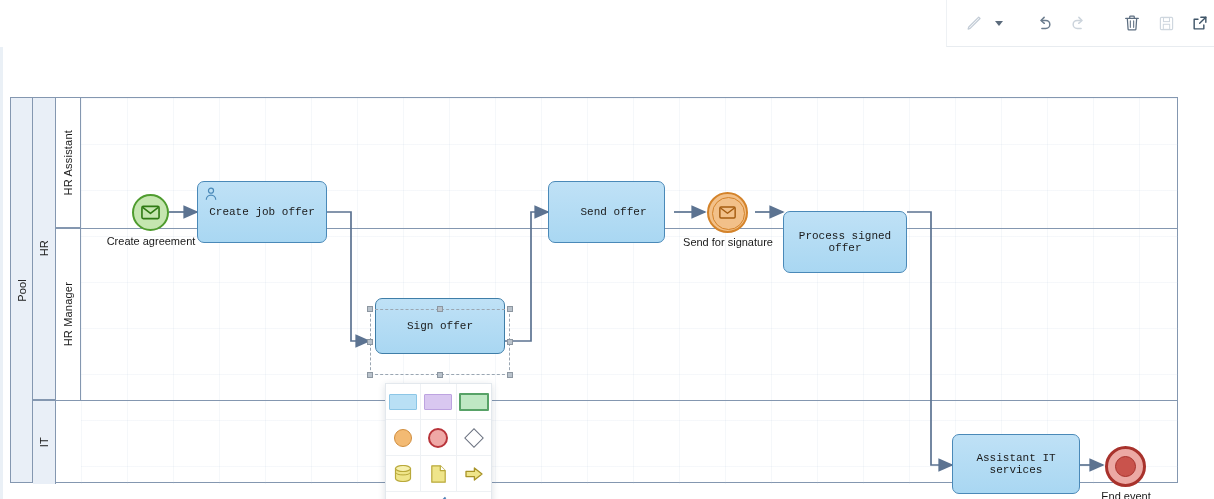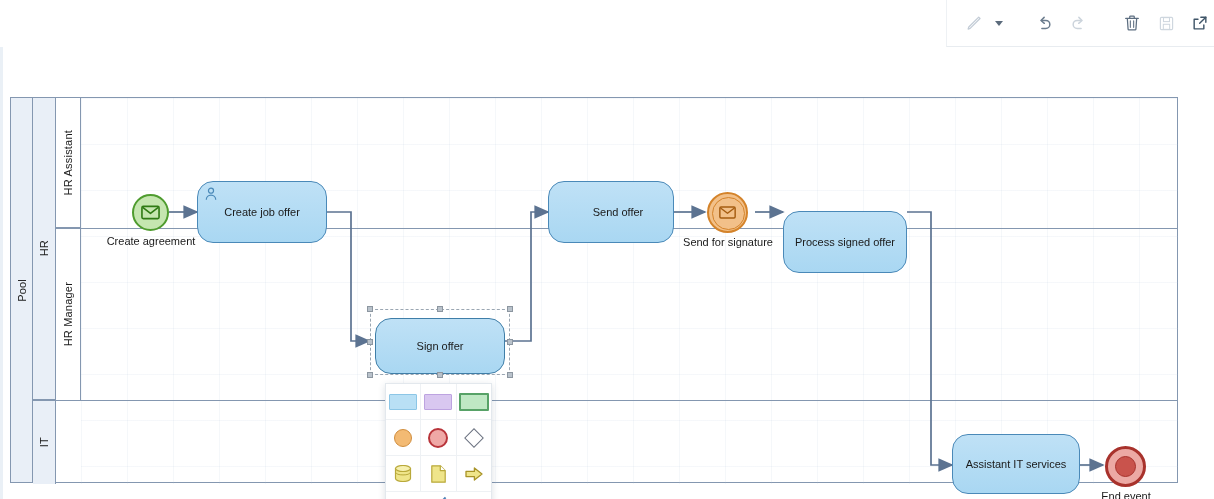--- a/index.html
+++ b/index.html
@@ -161,29 +161,30 @@
       linear-gradient(to bottom, rgba(180,198,218,.13) 1px, transparent 1px);
     background-size: 46px 46px;
     pointer-events: none;
   }
 
   
   .task {
     position: absolute;
     background: linear-gradient(to bottom, #bfe1f6 0%, #a9d7f2 100%);
     border: 1px solid #4a89b8;
-    border-radius: 16px;
+    border-radius: 7px;
     box-sizing: border-box;
     display: flex;
     align-items: center;
     justify-content: center;
     font-size: 11px;
     color: #1a1a1a;
     text-align: center;
     cursor: pointer;
+    font-family: Liberation Mono, monospace;
   }
   .task-label { pointer-events: none; padding: 0 6px; }
   .task-marker {
     position: absolute;
     left: 6px; top: 5px;
     width: 14px; height: 14px;
   }
 
   .event {
     position: absolute;
@@ -381,35 +382,35 @@
       <div class="event-label" style="left:76px;top:137px;width:128px;">Create agreement</div>
 
       <div class="task" style="left:186px;top:83px;width:130px;height:62px;">
         <svg class="task-marker" viewBox="0 0 16 16">
           <circle cx="8" cy="4.2" r="2.9" fill="none" stroke="#4a89b8" stroke-width="1.4"></circle>
           <path d="M2.6 14.6 a5.4 5.4 0 0 1 10.8 0" fill="none" stroke="#4a89b8" stroke-width="1.4"></path>
         </svg>
         <span class="task-label">Create job offer</span>
       </div>
 
-      <div class="task" style="left:364px;top:220px;width:130px;height:56px;border:1.6px solid #3f7ea8;">
+      <div class="task" style="left:364px;top:200px;width:130px;height:56px;border:1.6px solid #3f7ea8;">
         <span class="task-label">Sign offer</span>
       </div>
       <div id="selection" style="left:359px;top:211px;width:140px;height:66px;">
         <div class="handle" style="left:-4px;top:-4px;"></div>
         <div class="handle" style="left:66px;top:-4px;"></div>
         <div class="handle" style="right:-4px;top:-4px;"></div>
         <div class="handle" style="left:-4px;top:29px;"></div>
         <div class="handle" style="right:-4px;top:29px;"></div>
         <div class="handle" style="left:-4px;bottom:-4px;"></div>
         <div class="handle" style="left:66px;bottom:-4px;"></div>
         <div class="handle" style="right:-4px;bottom:-4px;"></div>
       </div>
 
-      <div class="task" style="left:537px;top:83px;width:126px;height:62px;padding-left:14px;">
+      <div class="task" style="left:537px;top:83px;width:117px;height:62px;padding-left:14px;">
         <span class="task-label">Send offer</span>
       </div>
 
       <div class="event" style="left:696px;top:94px;width:41px;height:41px;background:#f2c089;border:2px solid #d4832a;">
         <div style="position:absolute;left:3px;top:3px;width:31px;height:31px;border:1.6px solid #d4832a;border-radius:50%;"></div>
         <svg width="17" height="13" viewBox="0 0 20 15" style="position:relative;">
           <rect x="1" y="1" width="18" height="13" rx="1.4" fill="none" stroke="#a55c10" stroke-width="1.7"></rect>
           <path d="M1.8 2.2 L10 8.4 L18.2 2.2" fill="none" stroke="#a55c10" stroke-width="1.7" stroke-linejoin="round"></path>
         </svg>
       </div>

